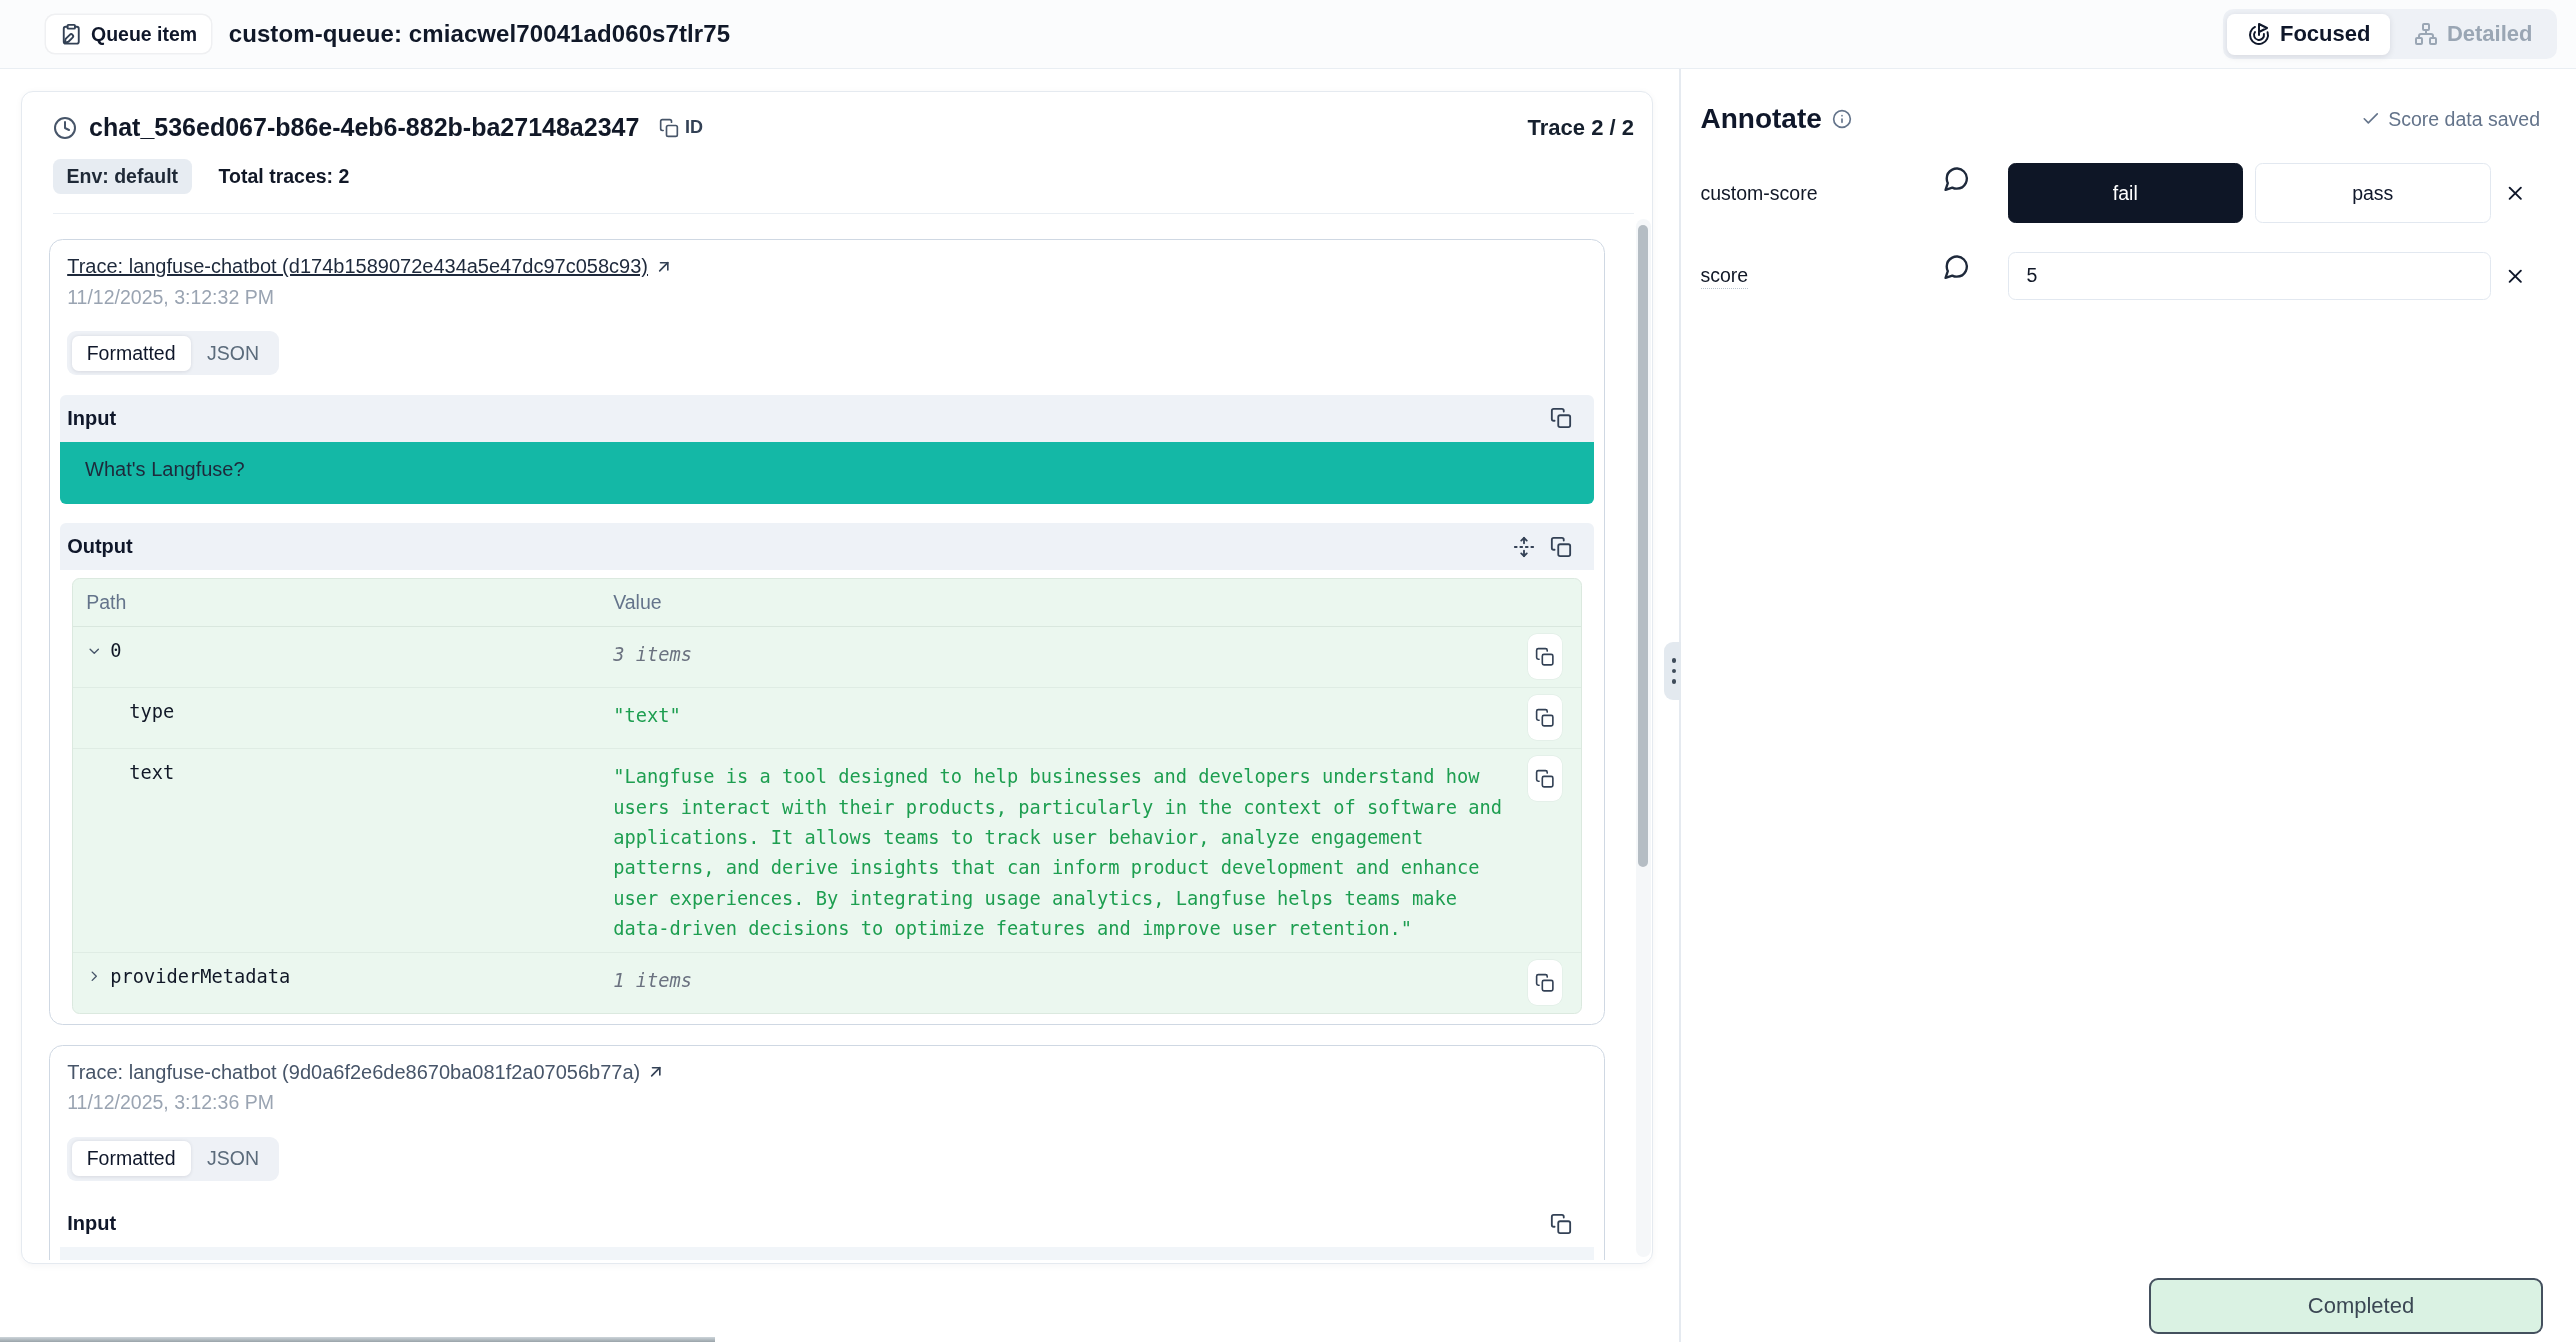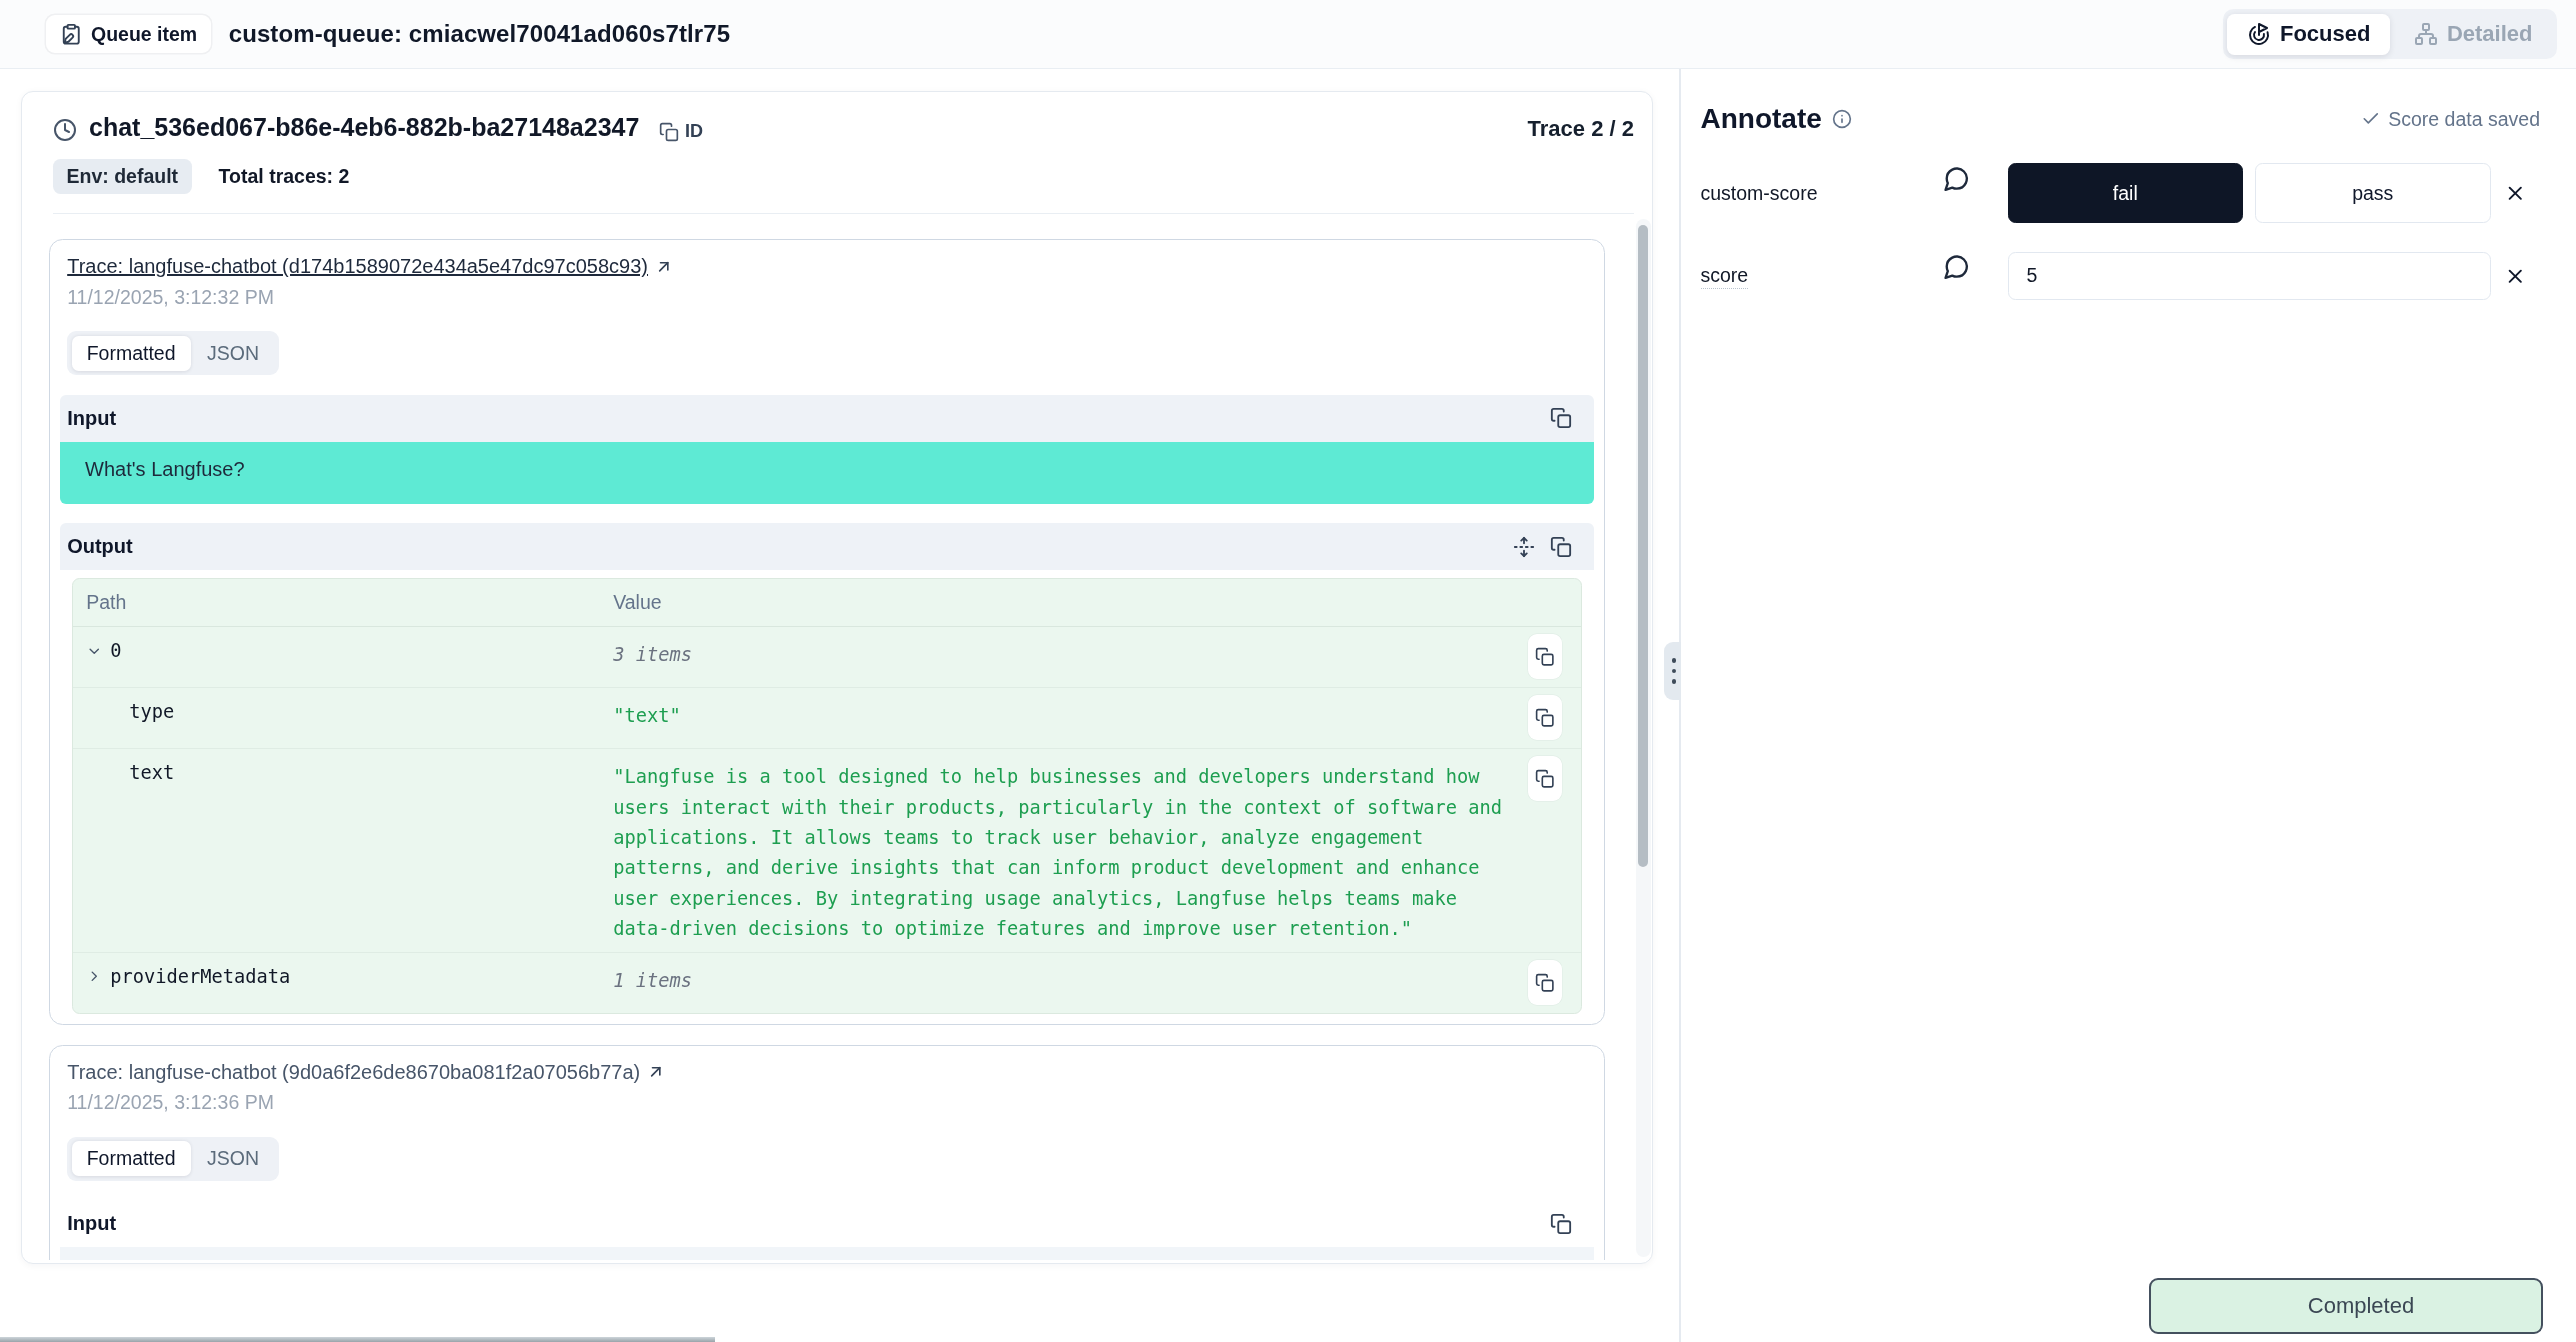--- a/index.html
+++ b/index.html
@@ -13,21 +13,21 @@
   .topbar-title { margin-left:18px; font-size:24px; font-weight:700; color:#101828; letter-spacing:0.1px; }
   .view-toggle { margin-left:auto; display:flex; align-items:center; background:#eef1f6; border-radius:10.5px; padding:4.5px; gap:4.5px; }
   .toggle-btn { display:flex; align-items:center; gap:9px; padding:7.5px 19.5px; border-radius:7.5px; font-size:22px; font-weight:600; color:#9aa6b4; border:none; background:transparent; cursor:pointer; }
   .toggle-btn svg { width:24px; height:24px; stroke:#9aa6b4; }
   .toggle-btn.active { background:#fff; color:#0f172a; box-shadow:0 1.5px 6px rgba(15,23,42,0.10); }
   .toggle-btn.active svg { stroke:#0f172a; }
 
   
   .trace-card { position:absolute; left:21px; top:91px; width:1632px; height:1173px; background:#fff; border:1.5px solid #e5eaf0; border-radius:12px; box-shadow:0 1.5px 7.5px rgba(15,23,42,0.04); }
   .card-head { padding:21px 18px 0 31px; }
-  .card-title-row { display:flex; align-items:flex-end; gap:12px; }
+  .card-title-row { display:flex; align-items:center; gap:12px; }
   .clock-icon svg { width:24px; height:24px; stroke:#475569; display:block; }
   .card-title { font-size:25px; font-weight:600; color:#111827; }
   .id-copy { display:flex; align-items:center; gap:6px; margin-left:7.5px; cursor:pointer; }
   .id-copy svg { width:20px; height:20px; stroke:#475569; }
   .id-label { font-size:18px; font-weight:700; color:#334155; }
   .trace-counter { margin-left:auto; font-size:22px; font-weight:600; color:#16202e; }
   .card-badge-row { display:flex; align-items:center; margin-top:16.5px; }
   .env-badge { background:#e7ecf2; border-radius:7.5px; padding:6px 13.5px; font-size:19.5px; font-weight:600; color:#1f2937; }
   .total-traces { margin-left:27px; font-size:19.5px; font-weight:600; color:#111827; }
   .card-divider { border-top:1.5px solid #e9eef3; margin-top:19.5px; }
@@ -44,21 +44,21 @@
   .fmt-tab { padding:6px 15px; border-radius:6.7px; font-size:19.5px; font-weight:500; color:#5b6b7b; border:none; background:transparent; cursor:pointer; }
   .fmt-tab.active { background:#fff; color:#0f172a; box-shadow:0 0.7px 3.7px rgba(15,23,42,0.10); }
 
   .io-section { margin-top:19.5px; }
   .io-head { display:flex; align-items:center; padding:12px 22.5px 12px 7.5px; border-radius:6px 6px 0 0; }
   .io-head.shaded { background:#eef2f7; }
   .io-label { font-size:20px; font-weight:600; color:#0f172a; }
   .io-icons { margin-left:auto; display:flex; align-items:center; gap:15px; }
   .io-icons svg { width:22px; height:22px; stroke:#334155; cursor:pointer; display:block; }
   .io-content { padding:16.5px 16.5px 22.5px 25.4px; font-size:20px; color:#1e293b; border-radius:0 0 6px 6px; }
-  .io-content.shade-a { background:#5eead4; }
+  .io-content.shade-a { background:#14b8a6; }
   .io-content.shade-b { background:#f1f5f9; }
 
   .json-table { margin:7.5px 12px 0; background:#ebf7ef; border:1.5px solid #dbe9df; border-radius:7.5px; overflow:hidden; }
   .jt-header { display:grid; grid-template-columns:527px 1fr; padding:12px 12px 12px 13.5px; border-bottom:1.5px solid #d9e7de; }
   .jt-header span { font-size:19.5px; color:#64748b; }
   .jt-row { display:grid; grid-template-columns:527px 1fr 46px; padding:7.5px 7.5px 7.5px 13.5px; border-bottom:1.5px solid #dfece4; align-items:start; }
   .jt-row:last-child { border-bottom:none; }
   .jt-path { font-family:"DejaVu Sans Mono", monospace; font-size:18.7px; color:#111827; display:flex; align-items:center; gap:7.5px; padding-top:6px; }
   .jt-path.indent { padding-left:43px; }
   .jt-path svg { width:16.5px; height:16.5px; stroke:#475569; cursor:pointer; flex:none; }

